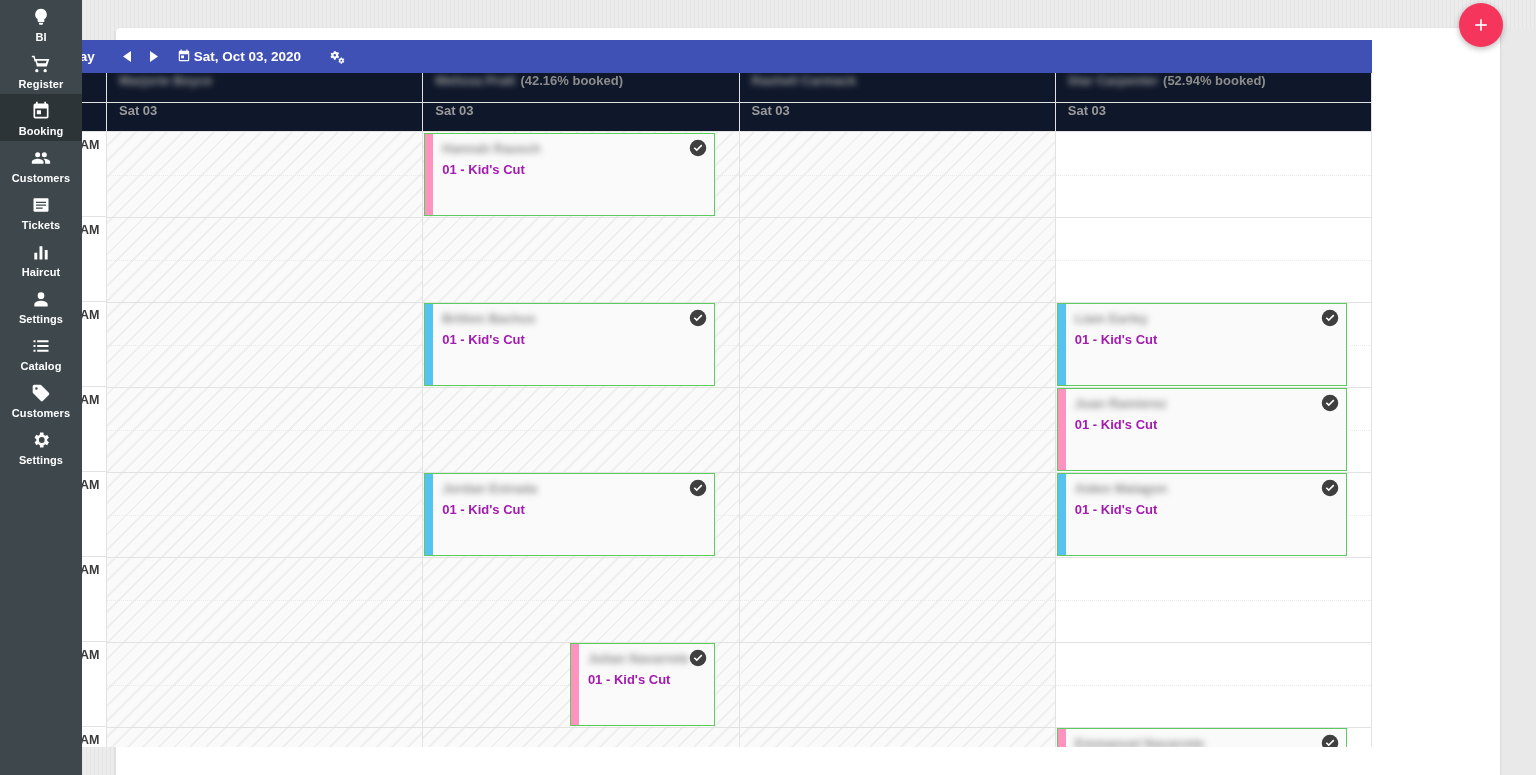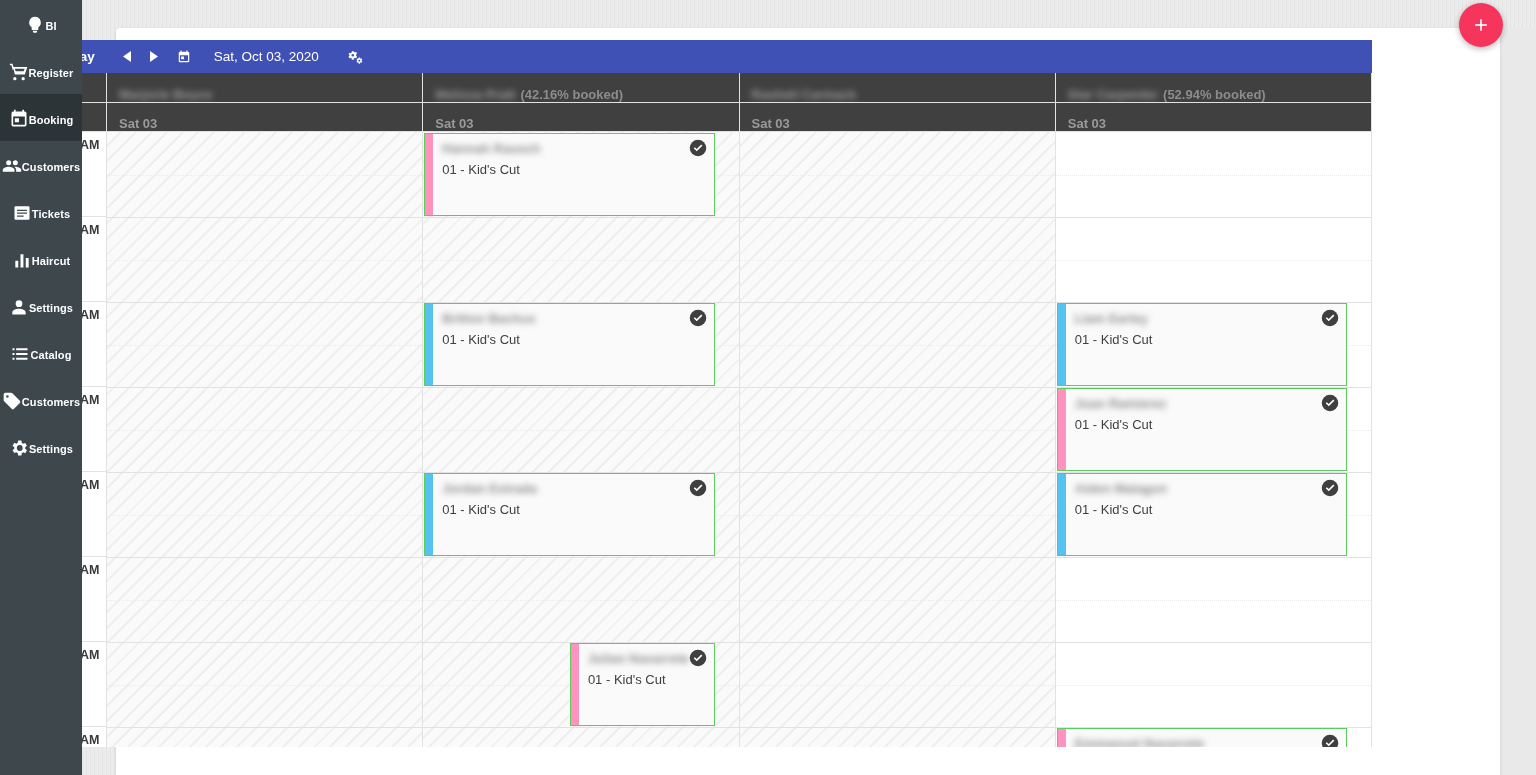--- a/index.html
+++ b/index.html
@@ -12,21 +12,21 @@
 
   
   #sidebar {
     position: absolute; left: 0; top: 0;
     width: 82px; height: 775px;
     background: #3d474c;
     z-index: 40;
   }
   .side-item {
     height: 47px;
-    display: flex; flex-direction: row;
+    display: flex; flex-direction: column;
     align-items: center; justify-content: center;
     color: #ffffff;
     cursor: pointer;
     padding-top: 2px;
   }
   .side-item.active { background: #2c3438; }
   .side-icon { height: 22px; display: flex; align-items: center; justify-content: center; }
   .side-icon svg { display: block; fill: #ffffff; }
   .side-label {
     font-size: 11px; font-weight: bold; letter-spacing: .1px;
@@ -79,22 +79,22 @@
     display: flex; align-items: center;
     cursor: pointer; white-space: nowrap;
   }
   .tb-today { padding-left: 24px; padding-right: 20px; }
   .tb-arrow {
     width: 26px; height: 100%;
     display: flex; align-items: center; justify-content: center;
     cursor: pointer; font-size: 11px;
   }
   .tb-date {
-    display: flex; align-items: flex-end; gap: 23px;
-    font-size: 13.5px; font-weight: normal;
+    display: flex; align-items: flex-start; gap: 3px;
+    font-size: 13.5px; font-weight: bold;
     padding: 0 6px 0 10px; cursor: pointer;
   }
   .tb-gear { padding: 0 14px 0 22px; cursor: pointer; display: flex; align-items: center; }
   .tb-tab {
     font-size: 13.5px; font-weight: bold;
     padding: 0 16px; height: 100%;
     display: flex; align-items: center;
     position: relative; cursor: pointer; white-space: nowrap;
   }
   .tb-tab.active::after {
@@ -113,22 +113,22 @@
     border-left: 1px solid #e2e2e2;
   }
   .cal-row { display: flex; }
 
   
   #hdr-res { height: 30px; }
   #hdr-day { height: 29px; }
   .hcell {
     border-right: 1px solid #e2e2e2;
     border-bottom: 1px solid #e2e2e2;
-    background: #404040;
-    display: flex; align-items: flex-end;
+    background: #0f172a;
+    display: flex; align-items: flex-start;
     font-size: 13px; color: #9a9a9a; font-weight: bold;
     padding-left: 12px;
     overflow: hidden; white-space: nowrap;
   }
   .hcell.tcol { width: 74px; padding-left: 0; }
   .hcell.rcol { flex: 1 1 0; min-width: 0; }
   .blurname {
     color: #9a9a9a;
     filter: blur(3px);
     -webkit-filter: blur(3px);
@@ -177,24 +177,25 @@
   }
   .appt-bar { width: 8px; flex: 0 0 8px; }
   .appt-body { flex: 1 1 auto; position: relative; padding: 8px 10px 0 9px; min-width: 0; }
   .appt-name {
     font-size: 13px; font-weight: bold; color: #8d8d8d;
     filter: blur(3px); -webkit-filter: blur(3px);
     white-space: nowrap; overflow: hidden;
     line-height: 14px;
   }
   .appt-svc {
-    font-size: 13px; color: #404040;
+    font-size: 13px; color: #a21caf;
     margin-top: 6px;
     white-space: nowrap; overflow: hidden;
     line-height: 15px;
+    font-weight: bold;
   }
   .appt-check {
     position: absolute; right: 7px; top: 5px;
     width: 18px; height: 18px;
   }
   .appt-check svg { display: block; }
 
   
   #fab {
     position: absolute; right: 33px; top: 3px;

